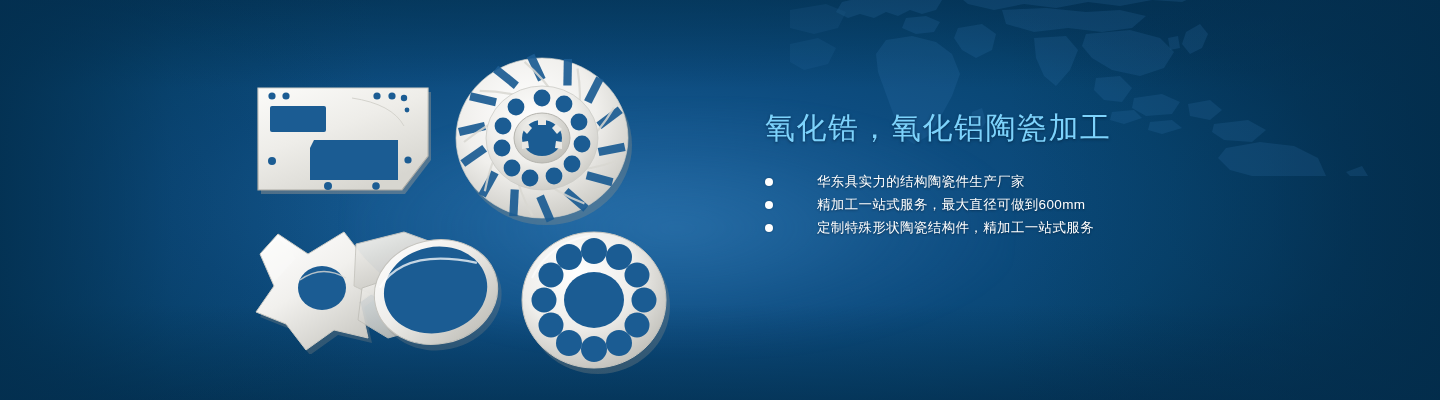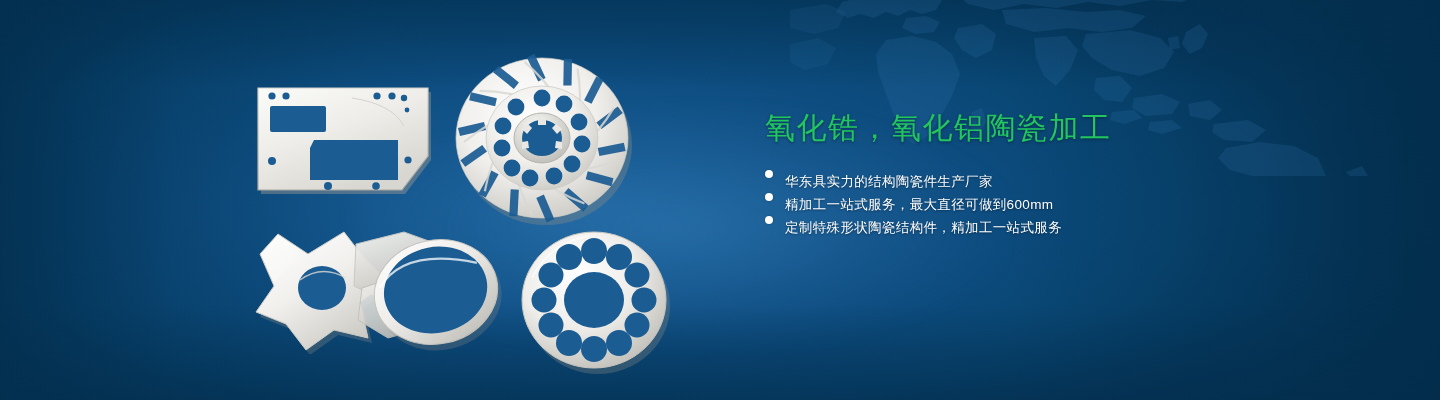--- a/index.html
+++ b/index.html
@@ -43,34 +43,36 @@
   .map-wrap svg{ width:100%; height:100%; display:block; }
 
   
   .products{ position:absolute; left:0; top:0; width:720px; height:400px; }
   .products svg{ position:absolute; display:block; }
 
   
   .copy{ position:absolute; left:765px; top:108px; width:600px; }
 
   .headline{
-    color:#22c55e;
+    color:#7dd3fc;
     font-size:30px;
     line-height:40px;
     letter-spacing:1.5px;
     font-weight:400;
     text-shadow:0 1px 3px rgba(0,20,40,0.55);
     white-space:nowrap;
   }
 
   .bullets{ margin-top:22px; list-style:none; }
   .bullet{
     display:flex;
+    align-items:center;
     height:23px;
     margin-bottom:0px;
+    gap:32px;
   }
   .bullet-dot{
     width:8px; height:8px;
     border-radius:50%;
     background:#ffffff;
     flex:0 0 8px;
     margin-right:12px;
     box-shadow:0 0 2px rgba(0,0,0,0.3);
   }
   .bullet-text{

